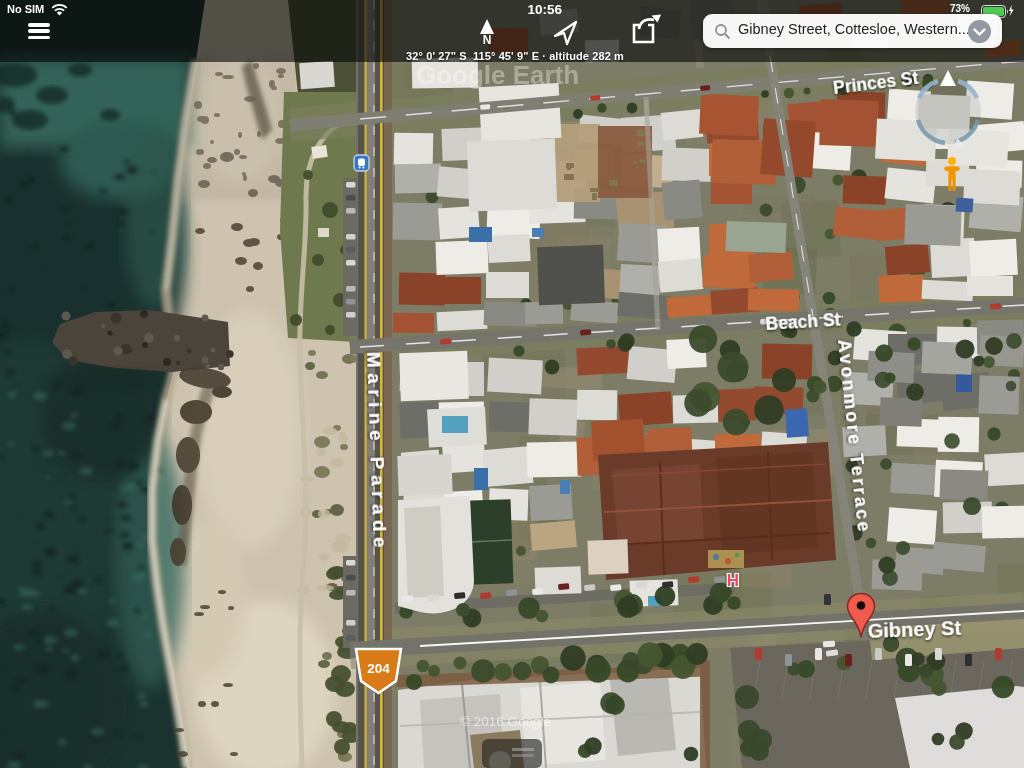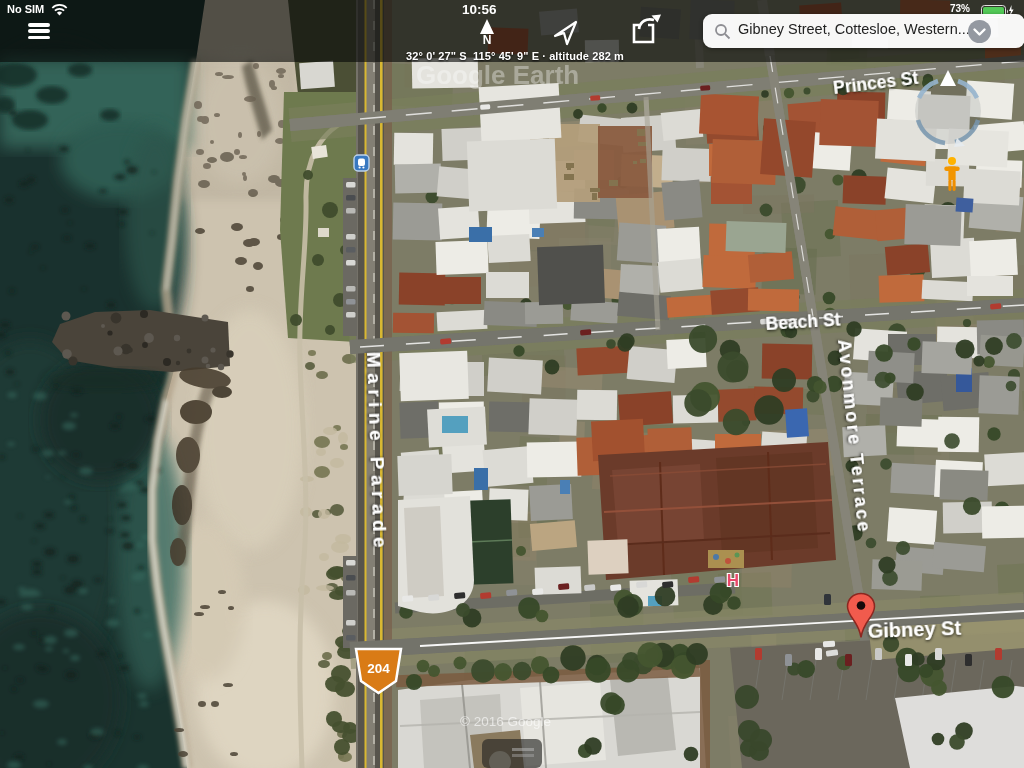--- a/index.html
+++ b/index.html
@@ -1028,21 +1028,21 @@
 <div class="abs" style="left:0;top:0;width:1024px;height:62px;background:rgba(6,8,7,0.62)"></div>
 
 <div class="abs" style="left:7px;top:3px;color:#fff;font-size:11px;font-weight:bold">No SIM</div>
 
 <svg class="abs" style="left:51px;top:4px" width="17" height="13" viewBox="0 0 17 13">
 <path d="M8.5 11.6 L5.9 8.8 A3.8 3.8 0 0 1 11.1 8.8 Z" fill="#fff"></path>
 <path d="M3.9 6.7 A6.6 6.6 0 0 1 13.1 6.7" fill="none" stroke="#fff" stroke-width="1.7"></path>
 <path d="M1.3 4.0 A10 10 0 0 1 15.7 4.0" fill="none" stroke="#fff" stroke-width="1.7"></path>
 </svg>
 
-<div class="abs" style="left:462px;top:2px;width:100px;text-align:left;color:#fff;font-size:13.5px;font-weight:bold">10:56</div>
+<div class="abs" style="left:462px;top:2px;width:100px;text-align:right;color:#fff;font-size:13.5px;font-weight:bold">10:56</div>
 
 <div class="abs" style="left:950px;top:3px;color:#fff;font-size:10px;font-weight:bold">73%</div>
 
 <svg class="abs" style="left:981px;top:5px" width="33" height="13" viewBox="0 0 33 13">
 <rect x="0.5" y="0.5" width="24" height="12" rx="3" fill="none" stroke="rgba(255,255,255,0.85)"></rect>
 <rect x="2" y="2" width="21" height="9" rx="1.8" fill="#53ca57"></rect>
 <path d="M26 4.5 a2.5 2.5 0 0 1 0 4 z" fill="rgba(255,255,255,0.85)"></path>
 <path d="M30.5 0 L28 6 L30 6 L28.6 11.5 L32.6 4.6 L30.4 4.6 Z" fill="#fff"></path>
 </svg>
 
@@ -1062,21 +1062,21 @@
 </svg>
 
 <svg class="abs" style="left:630px;top:14px" width="32" height="30" viewBox="0 0 32 30">
 <path d="M9 11 L4 11 L4 28 L23 28 L23 11 L18 11" fill="none" stroke="#fff" stroke-width="2.6"></path>
 <path d="M9 15 C10 7 17 4 24 6" fill="none" stroke="#fff" stroke-width="2.7"></path>
 <path d="M31 0.5 L21.5 1.5 L27.5 8.5 Z" fill="#fff"></path>
 </svg>
 
 <div class="abs" style="left:340px;top:50px;width:350px;text-align:center;color:#fff;font-size:11px;font-weight:bold;text-shadow:0 1px 2px rgba(0,0,0,0.8);letter-spacing:0.1px">32° 0' 27" S&nbsp; 115° 45' 9" E · altitude 282 m</div>
 
-<div class="abs" style="left:703px;top:14px;width:322px;height:34px;background:rgba(255,255,255,0.96);border-radius:9px;box-shadow:0 1px 4px rgba(0,0,0,0.4)">
+<div class="abs" style="left:703px;top:14px;width:299px;height:34px;background:rgba(255,255,255,0.96);border-radius:9px;box-shadow:0 1px 4px rgba(0,0,0,0.4)">
 
 <svg class="abs" style="left:11px;top:9px" width="17" height="17" viewBox="0 0 17 17">
 <circle cx="7" cy="7" r="5" fill="none" stroke="#8e8e93" stroke-width="1.8"></circle>
 <line x1="11" y1="11" x2="15.5" y2="15.5" stroke="#8e8e93" stroke-width="1.8"></line>
 </svg>
 
 <div class="abs" style="left:35px;top:7px;color:#222;font-size:14.5px;white-space:nowrap">Gibney Street, Cottesloe, Western...</div>
 
 <svg class="abs" style="left:264px;top:5px" width="25" height="25" viewBox="0 0 25 25">
 <circle cx="12.5" cy="12.5" r="11.5" fill="#9499a1"></circle>

